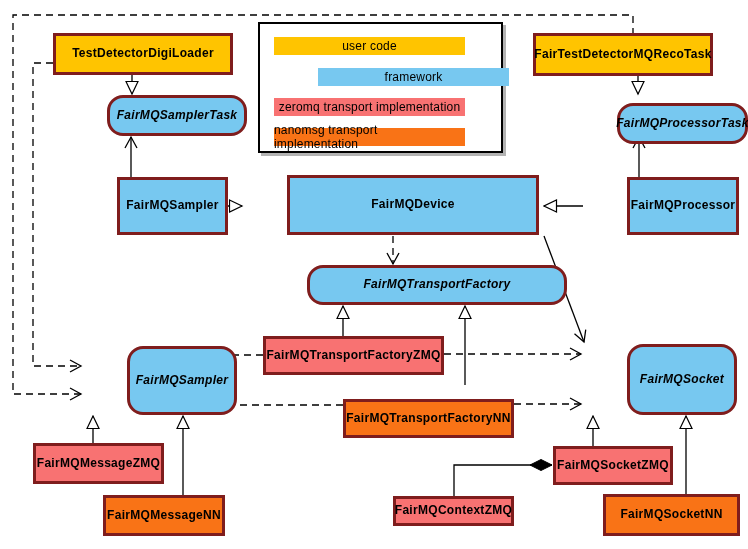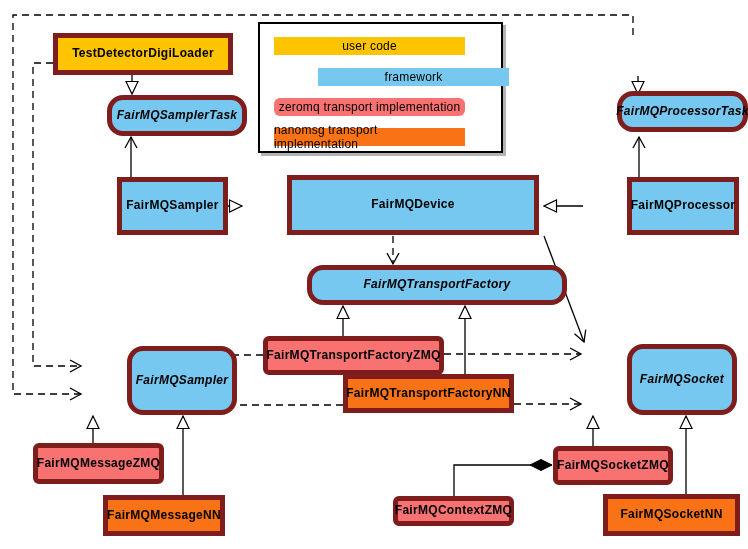--- a/index.html
+++ b/index.html
@@ -7,30 +7,30 @@
     position:relative;
     width:748px;height:549px;
     background:#ffffff;
     font-family:"Liberation Sans","DejaVu Sans",sans-serif;
     overflow:hidden;
   }
   .node{
     position:absolute;
     display:flex;align-items:center;justify-content:center;
     text-align:center;
-    border:5px solid #7f1d1d;
+    border:3px solid #7f1d1d;
     font-size:12px;font-weight:bold;color:#000000;
     letter-spacing:0.3px;
     box-sizing:border-box;
     line-height:1.1;
     padding:0 4px;
   }
   .user{background:#FFC400;}
   .framework{background:#77C8F0;margin-left:44px;}
-  .zeromq{background:#F87272;border-radius:6px;}
+  .zeromq{background:#F87272;}
   .nanomsg{background:#f97316;}
   .abstract{font-style:italic;border-radius:16px;}
   .legend{
     position:absolute;
     left:258px;top:22px;width:245px;height:131px;
     background:#ffffff;border:2px solid #000000;
     box-shadow:3px 3px 0 #b3b3b3;
     box-sizing:border-box;
   }
   .legend-item{
@@ -83,43 +83,44 @@
     <path class="dashed" marker-end="url(#mOpen)" d="M343,405 L195,405"></path>
     <path class="dashed" marker-end="url(#mOpen)" d="M514,404 L581,404"></path>
     <path class="dashed" marker-end="url(#mOpen)" d="M53,63 L33,63 L33,366 L81,366"></path>
     <path class="dashed" marker-end="url(#mOpen)" d="M633,35 L633,15 L13,15 L13,394 L81,394"></path>
 
     <path class="solid" marker-end="url(#mDia)" d="M454,496 L454,465 L552,465"></path>
   </svg>
 
   <div class="node user" style="left:53px;top:33px;width:180px;height:42px">TestDetectorDigiLoader</div>
 
+  <div class="node user" style="left:533px;top:33px;width:180px;height:43px">FairTestDetectorMQRecoTask</div>
 
   <div class="legend">
     <div class="legend-item user" style="top:13px">user code</div>
     <div class="legend-item framework" style="top:44px">framework</div>
     <div class="legend-item zeromq" style="top:74px">zeromq transport implementation</div>
     <div class="legend-item nanomsg" style="top:104px">nanomsg transport implementation</div>
   </div>
 
   <div class="node framework abstract" style="left:63px;top:95px;width:140px;height:41px">FairMQSamplerTask</div>
 
-  <div class="node framework abstract" style="left:573px;top:91px;width:131px;height:41px">FairMQProcessorTask</div>
+  <div class="node framework abstract" style="left:573px;top:103px;width:131px;height:41px">FairMQProcessorTask</div>
 
   <div class="node framework" style="left:73px;top:177px;width:111px;height:58px">FairMQSampler</div>
 
   <div class="node framework" style="left:243px;top:175px;width:252px;height:60px">FairMQDevice</div>
 
   <div class="node framework" style="left:583px;top:177px;width:112px;height:58px">FairMQProcessor</div>
 
   <div class="node framework abstract" style="left:263px;top:265px;width:260px;height:40px">FairMQTransportFactory</div>
 
   <div class="node zeromq" style="left:263px;top:336px;width:181px;height:39px">FairMQTransportFactoryZMQ</div>
 
-  <div class="node nanomsg" style="left:343px;top:374px;width:171px;height:39px">FairMQTransportFactoryNN</div>
+  <div class="node nanomsg" style="left:343px;top:399px;width:171px;height:39px">FairMQTransportFactoryNN</div>
 
   <div class="node framework abstract" style="left:83px;top:346px;width:110px;height:69px">FairMQSampler</div>
 
   <div class="node framework abstract" style="left:583px;top:344px;width:110px;height:71px">FairMQSocket</div>
 
   <div class="node zeromq" style="left:33px;top:443px;width:131px;height:41px">FairMQMessageZMQ</div>
 
   <div class="node nanomsg" style="left:103px;top:495px;width:122px;height:41px">FairMQMessageNN</div>
 
   <div class="node zeromq" style="left:393px;top:496px;width:121px;height:30px">FairMQContextZMQ</div>

